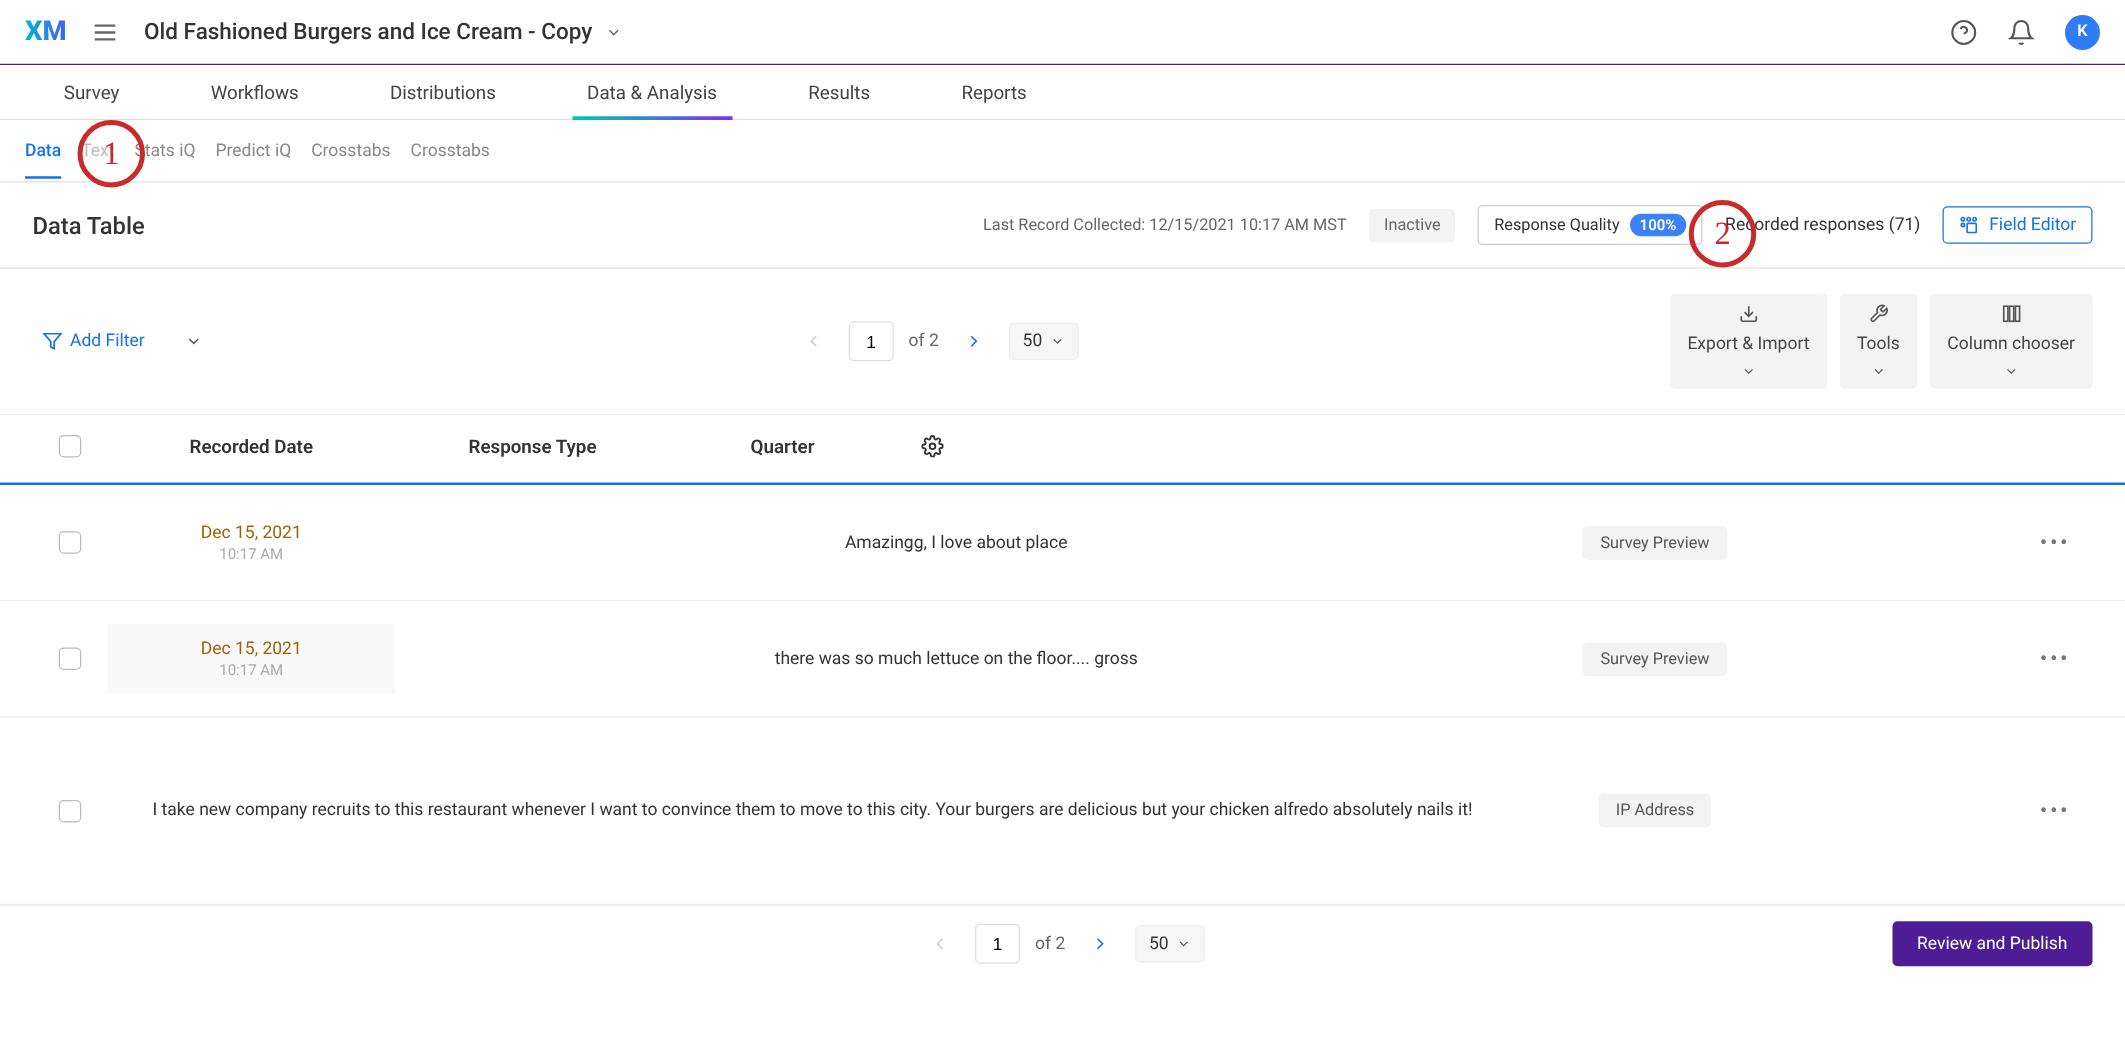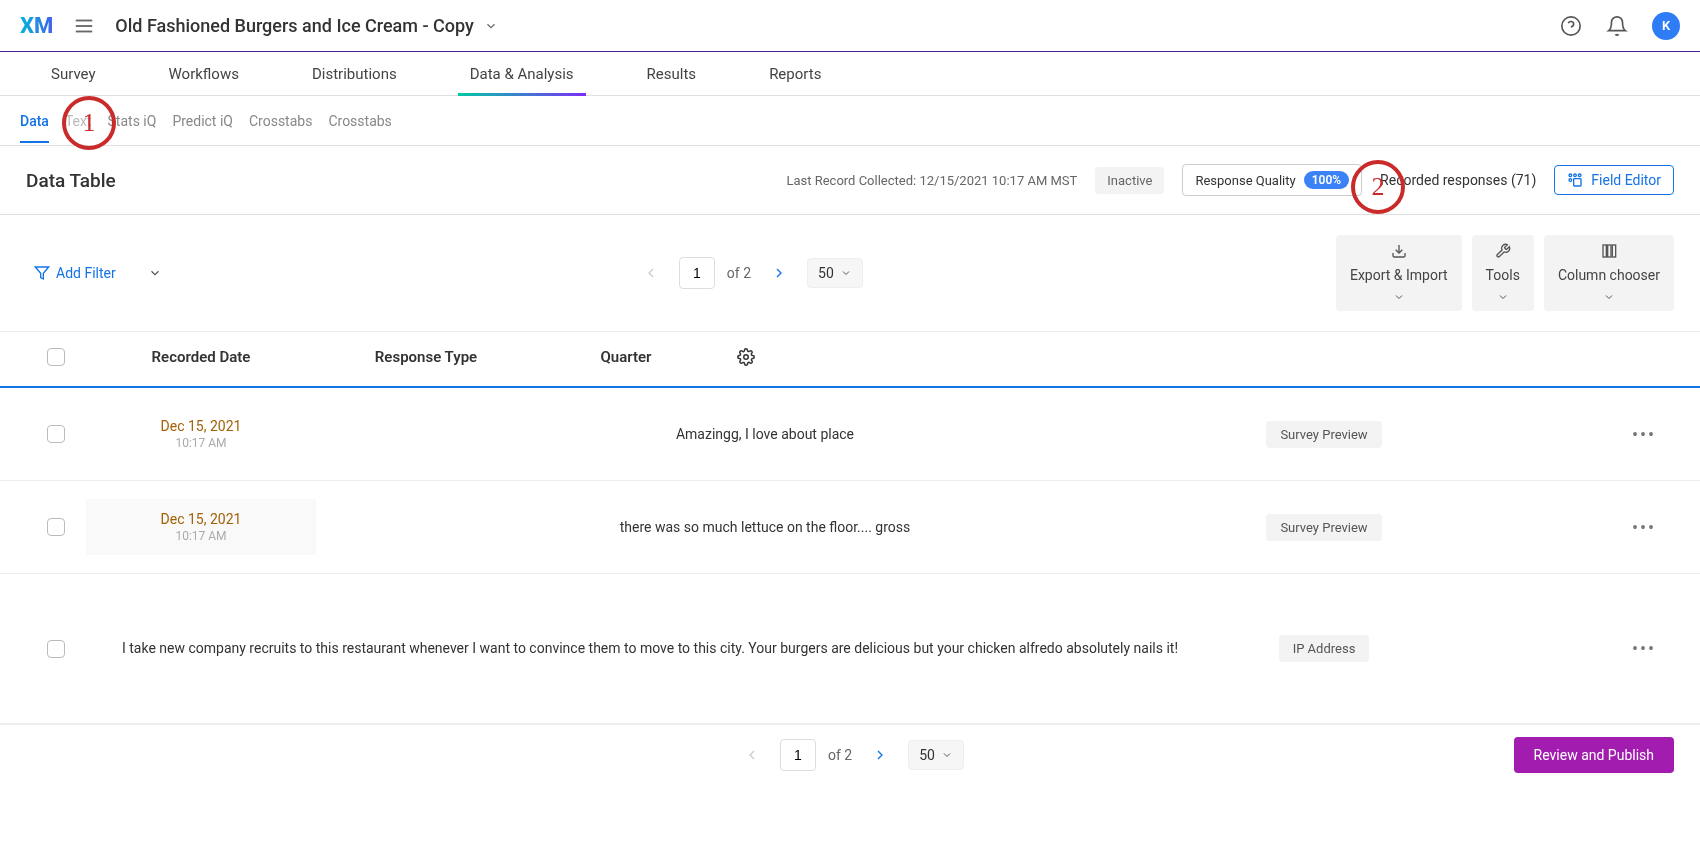--- a/index.html
+++ b/index.html
@@ -63,21 +63,21 @@
 .trow:nth-child(odd) .col-date { background: #f9f9f9; }
 .trow .col-date { padding: 12px 0; }
 .date-main { font-size: 14px; color: #a16207; }
 .date-sub { font-size: 12px; color: #aaa; margin-top: 2px; }
 .feedback-text { font-size: 14px; color: #333; line-height: 1.5; }
 .type-chip { display: inline-block; background: #f3f3f3; padding: 6px 14px; border-radius: 4px; font-size: 13px; color: #555; }
 .row-actions { cursor: pointer; color: #777; font-size: 18px; letter-spacing: 2px; }
 .checkbox { width: 18px; height: 18px; border: 1.5px solid #bbb; border-radius: 4px; cursor: pointer; background: #fff; }
 
 .footer { display: flex; align-items: center; justify-content: center; padding: 14px 26px; border-top: 1px solid #eee; position: relative; }
-.review-btn { position: absolute; right: 26px; background: #a21caf; color: #fff; padding: 10px 20px; border-radius: 4px; font-size: 14px; cursor: pointer; }
+.review-btn { position: absolute; right: 26px; background: #4c1d95; color: #fff; padding: 10px 20px; border-radius: 4px; font-size: 14px; cursor: pointer; }
 
 svg { display: block; }
 </style>
 </head>
 <body>
 
 <div class="topbar">
   <span class="logo">XM</span>
   <span class="menu-icon icon-btn">
     <svg width="22" height="22" viewBox="0 0 24 24" fill="none" stroke="#666" stroke-width="2">

